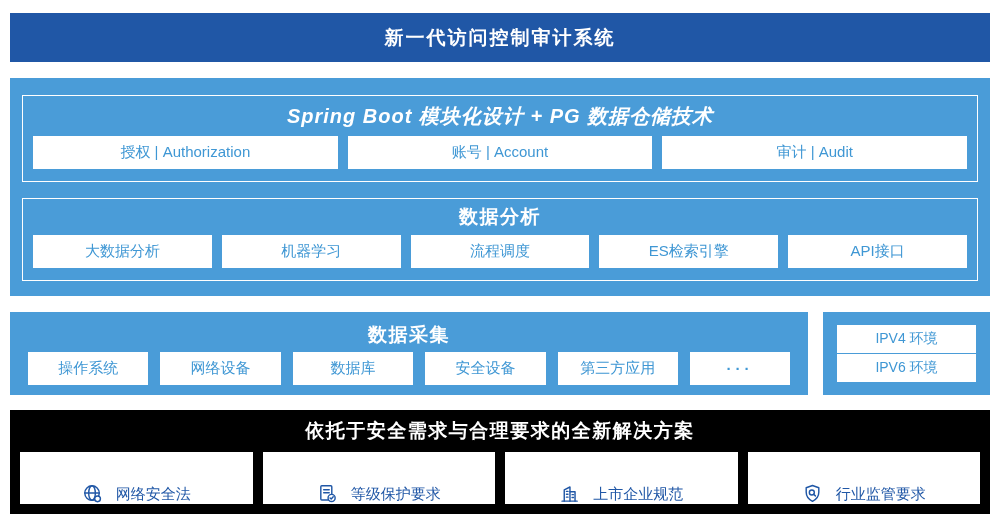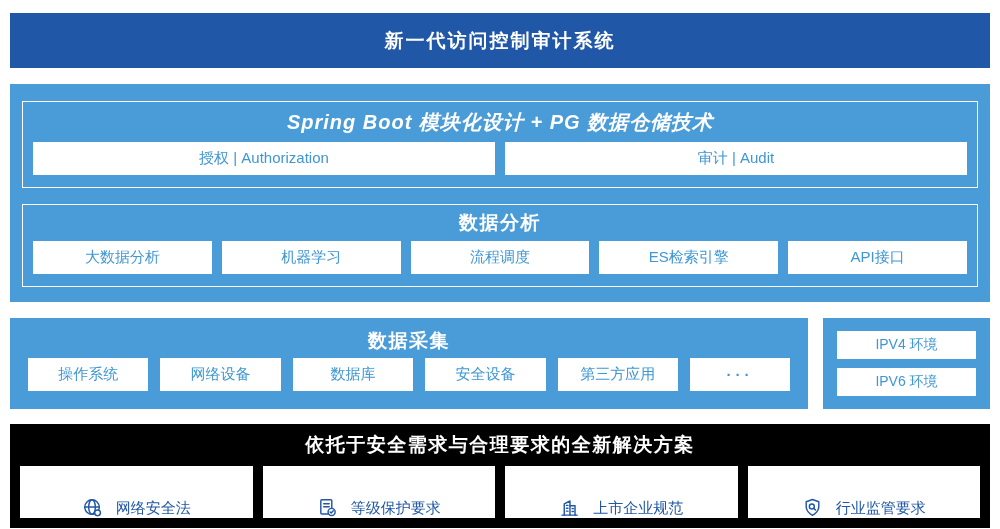--- a/index.html
+++ b/index.html
@@ -7,21 +7,21 @@
   body {
     background: #ffffff;
     font-family: "Liberation Sans", "DejaVu Sans", sans-serif;
     overflow: hidden;
   }
   .page { position: relative; width: 1000px; height: 529px; }
 
   
   .banner {
     margin: 13px 10px 0;
-    height: 55px;
+    height: 49px;
     background: #2057a6;
     display: flex; align-items: center; justify-content: center;
   }
   .banner-title {
     color: #ffffff; font-size: 19px; font-weight: bold; letter-spacing: 2px;
   }
 
   
   .row { display: flex; gap: 10px; }
   .cell {
@@ -66,21 +66,21 @@
   .collect .panel-title { height: 35px; }
   .collect .row { gap: 12px; }
   .cell-dots {
     flex: 0 0 100px;
     font-weight: bold; letter-spacing: 4px; font-size: 15px;
   }
   .ipv {
     width: 167px;
     background: #4a9cd8;
     padding: 13px 14px;
-    display: flex; flex-direction: column; justify-content: center; gap: 9px;
+    display: flex; flex-direction: column; justify-content: center; gap: 1px;
   }
   .ipv .cell { flex: none; height: 28px; font-size: 14px; }
 
   
   .solution {
     margin: 15px 10px 0;
     background: #000000;
     padding: 0 10px 10px;
   }
   .solution .panel-title { height: 42px; }
@@ -103,20 +103,21 @@
   <header class="banner">
     <span class="banner-title">新一代访问控制审计系统</span>
   </header>
 
   <section class="platform">
 
     <div class="bordered modules">
       <div class="panel-title group-title em">Spring Boot 模块化设计 + PG 数据仓储技术</div>
       <div class="row">
         <div class="cell">授权 | Authorization</div>
+        <div class="cell">账号 | Account</div>
         <div class="cell">审计 | Audit</div>
       </div>
     </div>
 
     <div class="bordered analysis">
       <div class="panel-title group-title">数据分析</div>
       <div class="row">
         <div class="cell">大数据分析</div>
         <div class="cell">机器学习</div>
         <div class="cell">流程调度</div>

